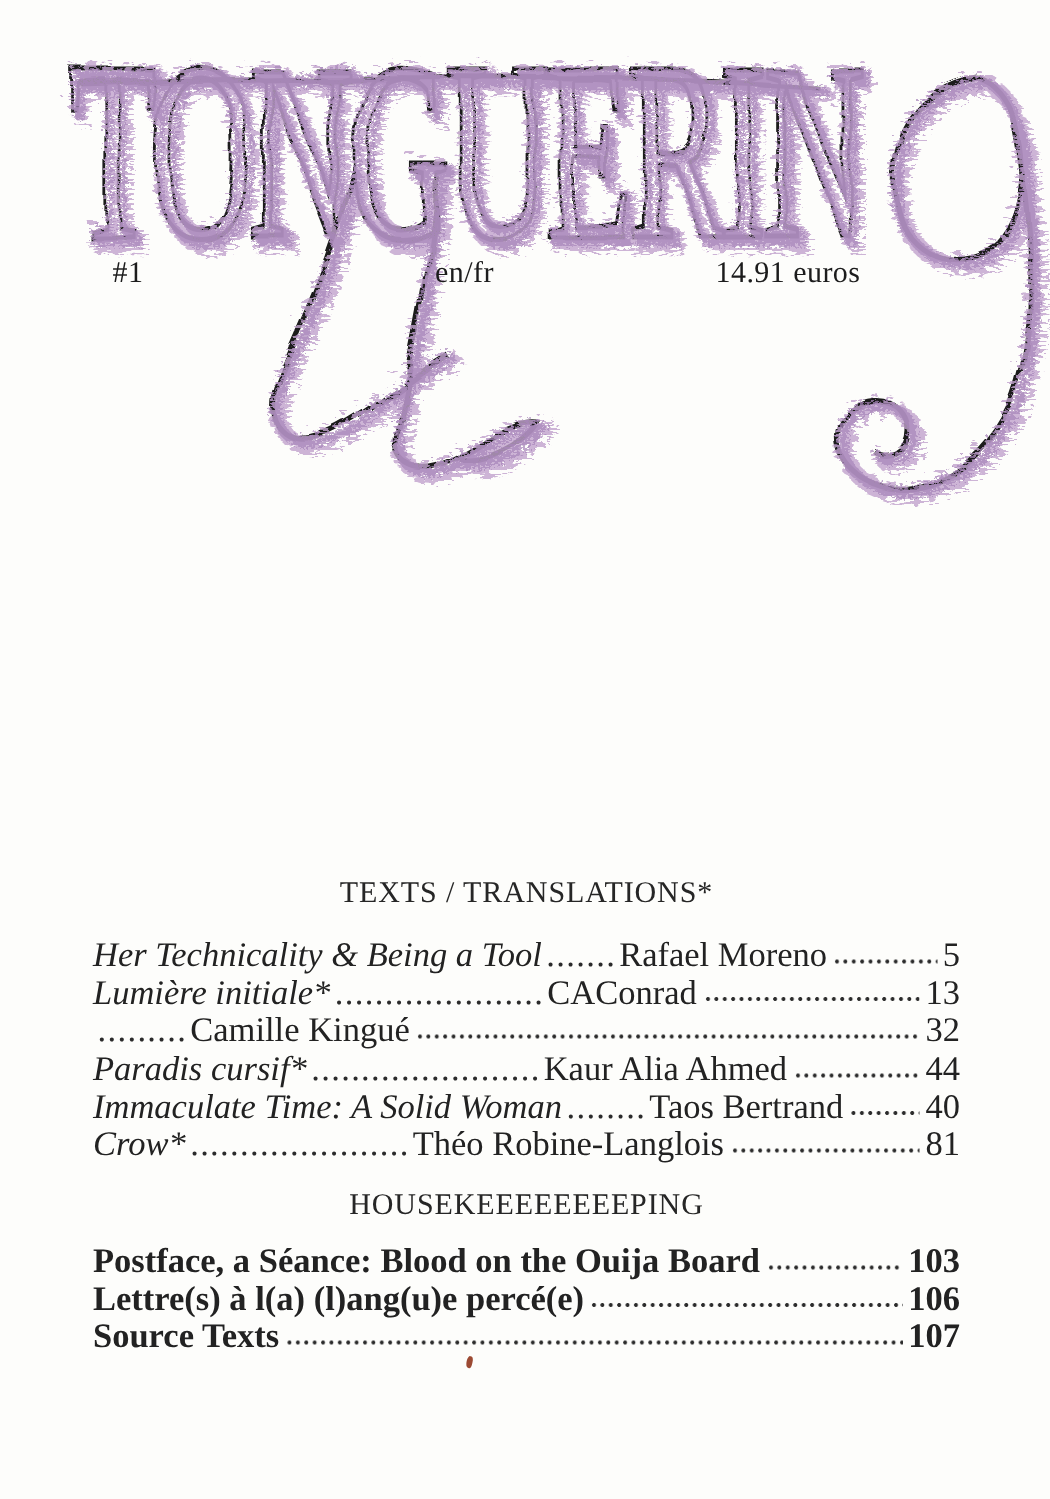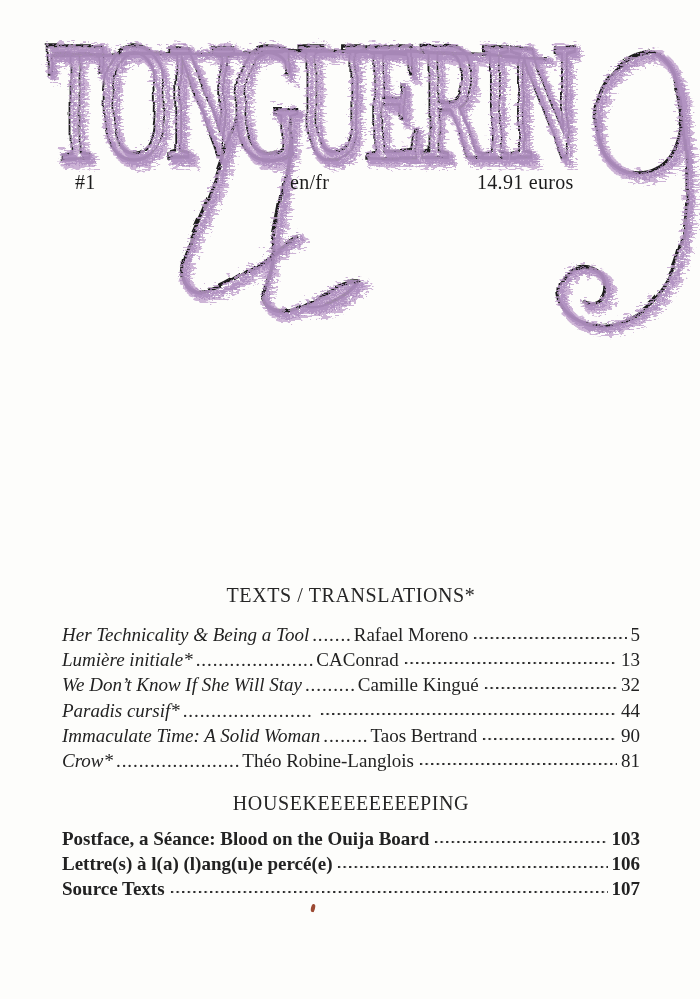--- a/index.html
+++ b/index.html
@@ -27,21 +27,21 @@
   .toc h2{
     margin:0;text-align:center;font-weight:normal;
     font-size:20px;letter-spacing:0.6px;color:#262626;
   }
   .toc-texts .entries{margin-top:17px;}
   .toc-housekeeping .entries{margin-top:13px;font-weight:bold;}
   .row{
     display:flex;align-items:baseline;
     white-space:nowrap;
     height:25.2px;
-    font-size:19px;color:#222;
+    font-size:23px;color:#222;
   }
   .toc-texts .entry-title{font-style:italic;}
   .leader1{letter-spacing:0.9px;padding:0 2px 0 3px;color:#2b2b2b;}
   .fill-leader{
     flex:1 1 auto;height:15px;min-width:12px;
     background-image:radial-gradient(circle at 2px 2px, #2b2b2b 1.05px, rgba(0,0,0,0) 1.55px);
     background-size:5.6px 4px;background-repeat:repeat-x;background-position:left bottom 1px;
     margin:0 4px 0 5px;
   }
   .page-num{color:#222;}
@@ -111,38 +111,38 @@
           <span class="page-num">5</span>
         </div>
         <div class="row">
           <span class="entry-title">Lumière initiale*</span>
           <span class="leader1">.....................</span>
           <span class="author">CAConrad</span>
           <span class="fill-leader"></span>
           <span class="page-num">13</span>
         </div>
         <div class="row">
-          <span class="entry-title">We Don’t Know If She Will Stay</span>
           <span class="leader1">.........</span>
           <span class="author">Camille Kingué</span>
           <span class="fill-leader"></span>
           <span class="page-num">32</span>
         </div>
         <div class="row">
           <span class="entry-title">Paradis cursif*</span>
           <span class="leader1">.......................</span>
+          <span class="author">Kaur Alia Ahmed</span>
           <span class="fill-leader"></span>
           <span class="page-num">44</span>
         </div>
         <div class="row">
           <span class="entry-title">Immaculate Time: A Solid Woman</span>
           <span class="leader1">........</span>
           <span class="author">Taos Bertrand</span>
           <span class="fill-leader"></span>
-          <span class="page-num">90</span>
+          <span class="page-num">40</span>
         </div>
         <div class="row">
           <span class="entry-title">Crow*</span>
           <span class="leader1">......................</span>
           <span class="author">Théo Robine-Langlois</span>
           <span class="fill-leader"></span>
           <span class="page-num">81</span>
         </div>
       </div>
   </section>

